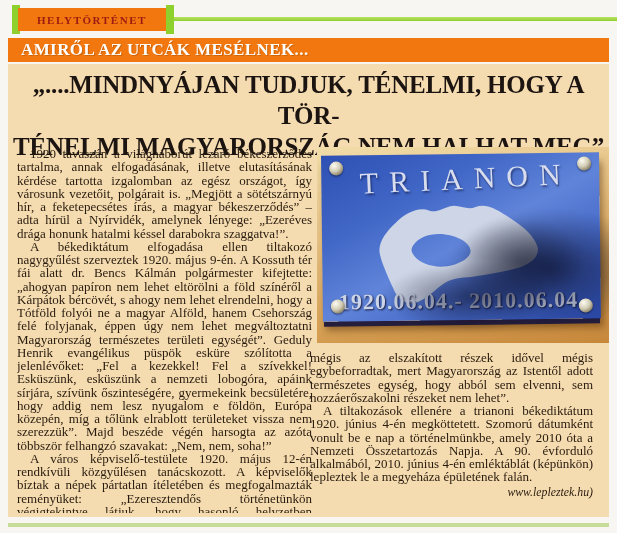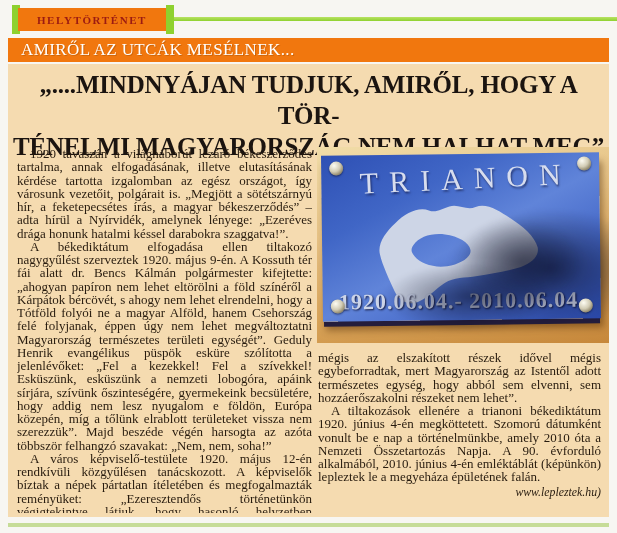--- a/index.html
+++ b/index.html
@@ -23,39 +23,39 @@
   }
   .hline{
     position:absolute;left:174px;top:17px;width:443px;height:4px;
     background:linear-gradient(#b8e264,#8ed12f);
   }
   
   .banner{
     position:absolute;left:8px;top:38px;width:601px;height:24px;background:#f1770e;
   }
   .banner span{
-    display:block;color:#ffffff;font-weight:normal;font-size:17px;line-height:24px;
+    display:block;color:#ffffff;font-weight:bold;font-size:17px;line-height:24px;
     padding-left:13px;letter-spacing:.4px;text-shadow:1px 1px 0 rgba(120,60,0,.3);
   }
   
   .content{
     position:absolute;left:8px;top:64px;width:601px;height:453px;background:#f5dbb0;
   }
   .headline{
     position:absolute;top:5px;left:4px;width:593px;margin:0;text-align:center;
     color:#1b1410;font-size:25px;font-weight:bold;line-height:31px;letter-spacing:-.2px;
   }
   .headline span{display:block;}
   .col{position:absolute;}
   .col p{
     margin:0;font-size:13px;line-height:13.25px;text-align:justify;
     color:#271b0e;text-indent:13px;
   }
   .col-left{left:9px;top:83px;width:295px;height:366px;overflow:hidden;}
-  .col-right{left:310px;top:287px;width:283px;height:162px;overflow:hidden;}
+  .col-right{left:302px;top:287px;width:283px;height:162px;overflow:hidden;}
   .col-right p.cont{text-indent:0;}
   .credit{
     margin:1px 0 0 0;font-size:11.8px;line-height:14px;font-style:italic;
     text-align:right;color:#271b0e;
   }
   .credit span{display:block;}
   
   .photo{
     position:absolute;left:309px;top:83px;width:292px;height:196px;overflow:hidden;
     background:linear-gradient(168deg,#f1dda9 0%,#e6c285 35%,#d7a257 68%,#c6873a 100%);
@@ -110,21 +110,21 @@
   <div class="bracket r"></div>
   <div class="hline"></div>
 
   <div class="banner">
     <span>AMIRŐL AZ UTCÁK MESÉLNEK...</span>
   </div>
 
   <div class="content">
 
     <h1 class="headline">
-      <span>„....MINDNYÁJAN TUDJUK, AMIRŐL, HOGY A TÖR-</span>
+      <span>„....MINDNYÁJAN TUDJUK, TÉNELMI, HOGY A TÖR-</span>
       <span>TÉNELMI MAGYARORSZÁG NEM HALHAT MEG”</span>
     </h1>
 
     <div class="col col-left">
       <p>1920 tavaszán a világháborút lezáró békeszerződés tartalma, annak elfogadásának, illetve elutasításának kérdése tartotta izgalomban az egész országot, így városunk vezetőit, polgárait is. „Megjött a sötétszárnyú hír, a feketepecsétes írás, a magyar békeszerződés” – adta hírül a Nyírvidék, amelynek lényege: „Ezeréves drága honunk hatalmi késsel darabokra szaggatva!”.</p>
       <p>A békediktátum elfogadása ellen tiltakozó nagygyűlést szerveztek 1920. május 9-én. A Kossuth tér fái alatt dr. Bencs Kálmán polgármester kifejtette: „ahogyan papíron nem lehet eltörölni a föld színéről a Kárpátok bércövét, s ahogy nem lehet elrendelni, hogy a Tótföld folyói ne a magyar Alföld, hanem Csehország felé folyjanak, éppen úgy nem lehet megváltoztatni Magyarország természetes területi egységét”. Geduly Henrik evangélikus püspök esküre szólította a jelenlévőket: „Fel a kezekkel! Fel a szívekkel! Esküszünk, esküszünk a nemzeti lobogóra, apáink sírjára, szívünk őszinteségére, gyermekeink becsületére, hogy addig nem lesz nyugalom e földön, Európa közepén, míg a tőlünk elrablott területeket vissza nem szerezzük”. Majd beszéde végén harsogta az azóta többször felhangzó szavakat: „Nem, nem, soha!”</p>
       <p>A város képviselő-testülete 1920. május 12-én rendkívüli közgyűlésen tanácskozott. A képviselők bíztak a népek pártatlan ítéletében és megfogalmazták reményüket: „Ezeresztendős történetünkön végigtekintve látjuk, hogy hasonló helyzetben számtalanszor volt már az ország, sokszor megtépáztak, megcsonkítottak bennünket,</p>
     </div>
 
     <figure class="photo" style="margin:0">

